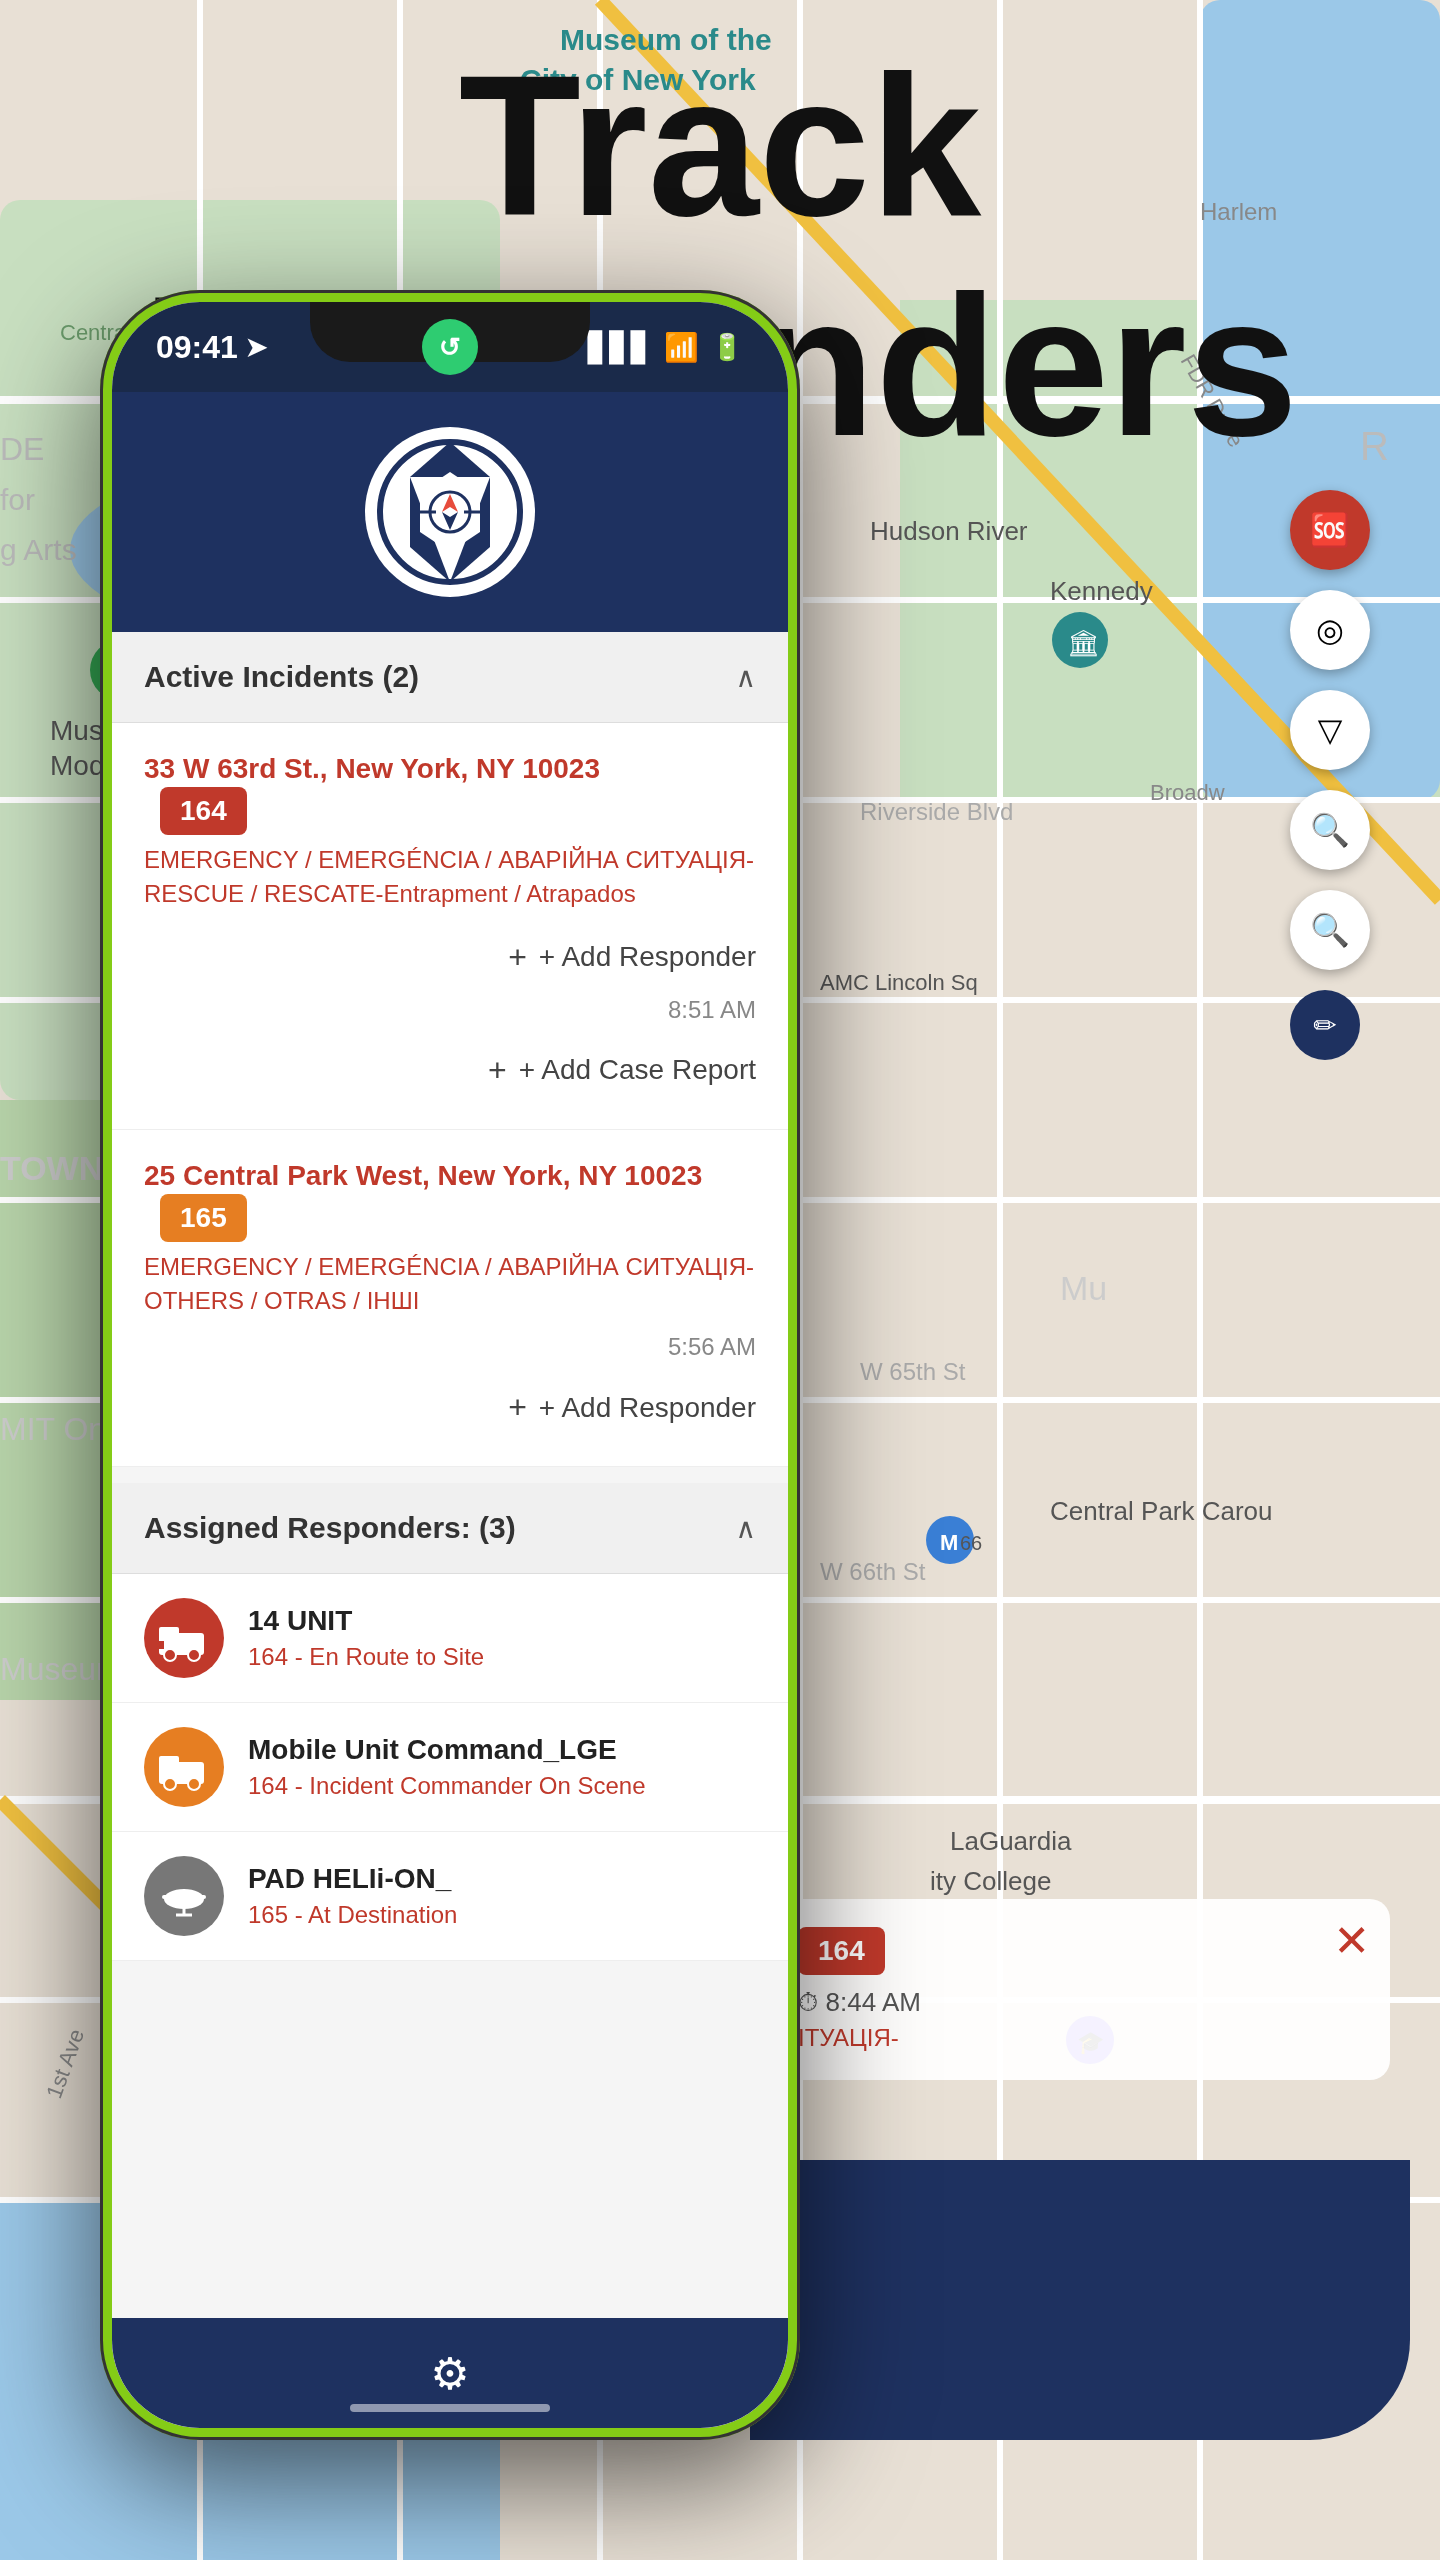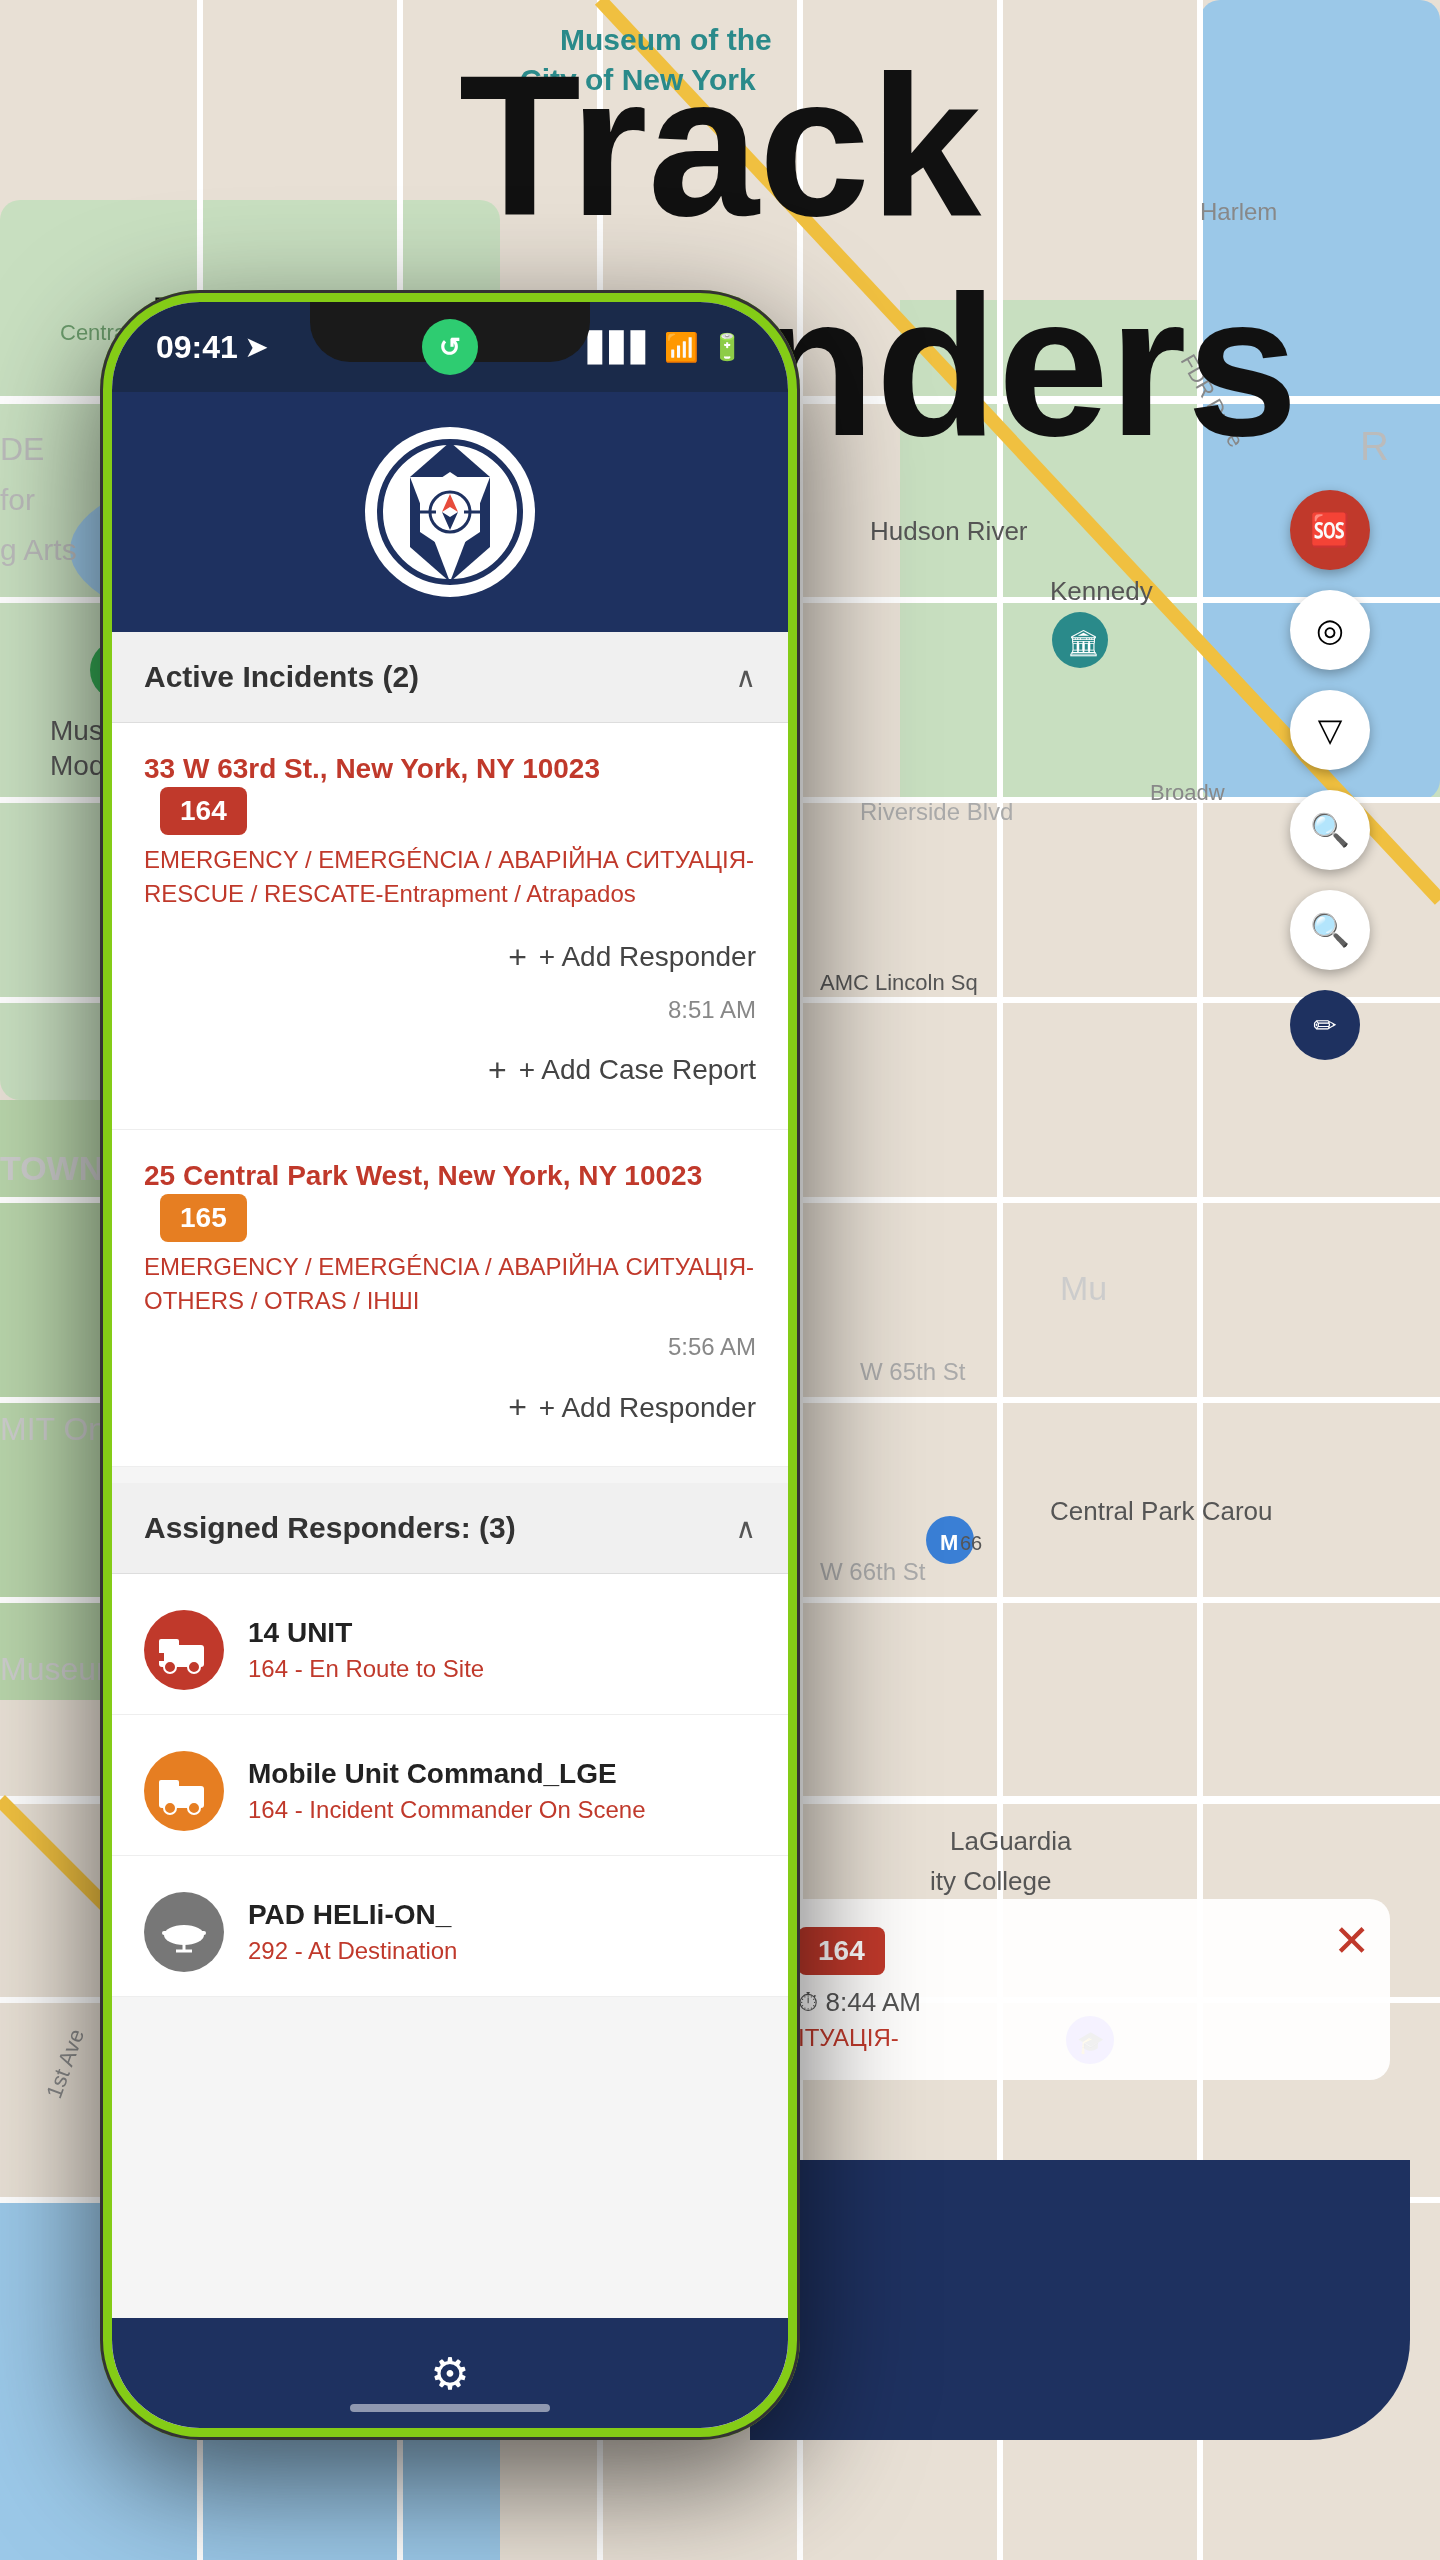--- a/index.html
+++ b/index.html
@@ -214,21 +214,20 @@
       color: #444;
     }
 
     
     .responder-item {
       display: flex;
       align-items: center;
       padding: 24px 32px;
       border-bottom: 1px solid #eee;
       gap: 24px;
-      margin-top: 12px;
     }
 
     .responder-avatar {
       width: 80px;
       height: 80px;
       border-radius: 50%;
       background: #c0392b;
       display: flex;
       align-items: center;
       justify-content: center;
@@ -596,21 +595,21 @@
             <svg width="60" height="50" viewBox="0 0 60 50" xmlns="http://www.w3.org/2000/svg">
 
               <ellipse cx="30" cy="28" rx="20" ry="10" fill="white"></ellipse>
               <rect x="8" y="24" width="44" height="4" fill="white" rx="2"></rect>
               <line x1="30" y1="28" x2="30" y2="44" stroke="white" stroke-width="3"></line>
               <line x1="22" y1="44" x2="38" y2="44" stroke="white" stroke-width="3"></line>
             </svg>
           </div>
           <div class="responder-info">
             <div class="responder-name">PAD HELIi-ON_</div>
-            <div class="responder-status">292 - At Destination</div>
+            <div class="responder-status">165 - At Destination</div>
           </div>
         </div>
 
       </div>
     </div>
 
     <div class="bottom-nav">
       <span class="bottom-nav-icon">⚙</span>
       <div class="home-indicator"></div>
     </div>

